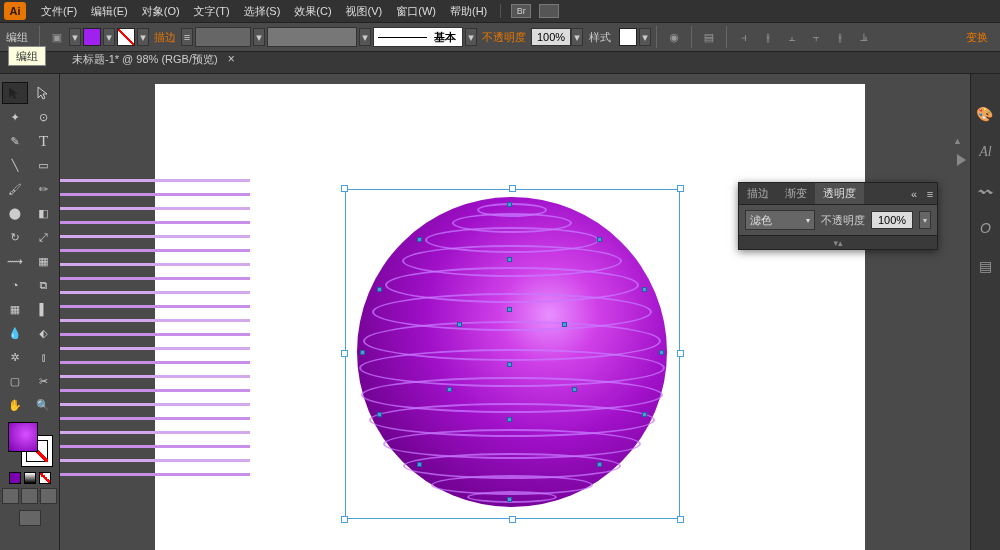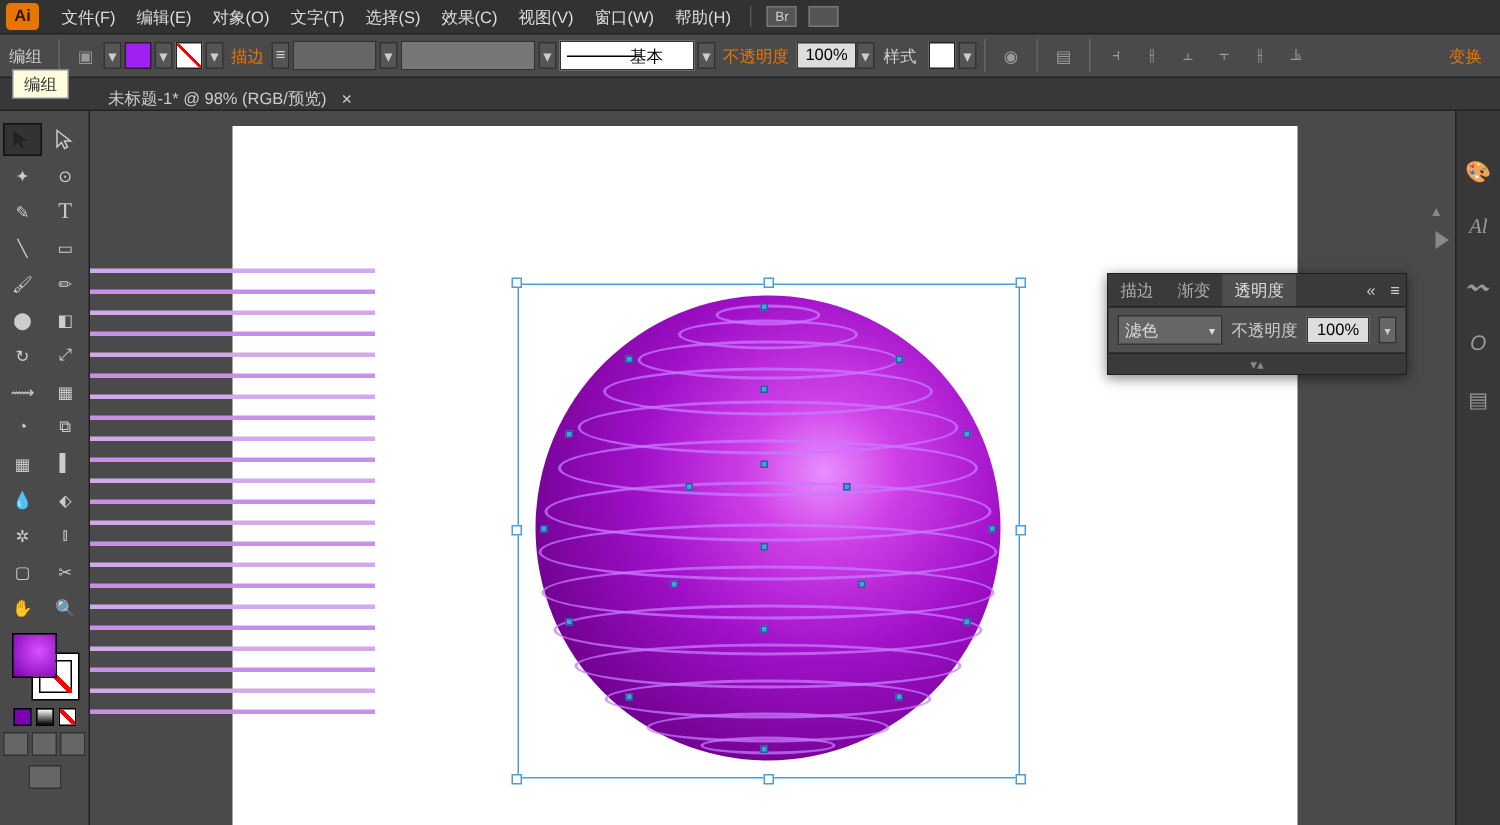--- a/index.html
+++ b/index.html
@@ -26,21 +26,21 @@
     .cb-drop.basic::before { content:""; position:absolute; left:4px; right:35px; top:50%; height:1px; background:#000;}
     .cb-opacity { width: 40px; height: 18px; background: #ddd; color: #000; display: flex; align-items: center; justify-content: center; border: 1px solid #333; }
     .cb-arrow { width: 12px; height: 18px; background: #555; border: 1px solid #333; display: flex; align-items: center; justify-content: center; }
     .cb-icon { width: 20px; height: 20px; margin: 0 2px; display: flex; align-items: center; justify-content: center; color: #999; border: 1px solid transparent; }
     .cb-divider { width: 1px; height: 22px; background: #666; margin: 0 5px; }
     .cb-swap { color: #e87500; margin-left: auto; margin-right: 6px; }
 
     
     .doctab-bar { height: 22px; background: #383838; display: flex; align-items: center; border-bottom: 1px solid #222; }
     .doctab-spacer { width: 60px; }
-    .doctab { padding: 0 12px; color: #ccc; display: flex; align-items: flex-end; height: 100%; }
+    .doctab { padding: 0 12px; color: #ccc; display: flex; align-items: flex-start; height: 100%; }
     .doctab-close { margin-left: 10px; font-size: 12px; }
 
     
     .main { display: flex; height: calc(550px - 22px - 30px - 22px); }
 
     
     .toolbox { width: 60px; background: #4a4a4a; border-right: 1px solid #222; padding: 4px 2px; }
     .tool-grid { display: grid; grid-template-columns: 1fr 1fr; gap: 2px; }
     .tool { width: 26px; height: 22px; display: flex; align-items: center; justify-content: center; color: #ccc; cursor: pointer; }
     .tool.sel { background: #333; border: 1px solid #111; }
@@ -122,21 +122,21 @@
   <div class="cb-arrow">▾</div>
   <div class="cb-swatch none"></div>
   <div class="cb-arrow">▾</div>
   <div class="cb-seg">描边</div>
   <div class="cb-arrow">≡</div>
   <div class="cb-drop"></div>
   <div class="cb-arrow">▾</div>
   <div class="cb-drop wide"></div>
   <div class="cb-arrow">▾</div>
   <div class="cb-drop basic">
-      <span style="position:absolute;right:20px;">基本</span>
+      <span style="position:absolute;right:6px;font-weight:bold;">基本</span>
     </div>
   <div class="cb-arrow">▾</div>
   <div class="cb-seg">不透明度</div>
   <div class="cb-opacity">100%</div>
   <div class="cb-arrow">▾</div>
   <div class="cb-label" style="margin-left:6px;font-family:Liberation Serif, serif;">样式</div>
   <div class="cb-swatch" style="background:#fff;"></div>
   <div class="cb-arrow">▾</div>
   <div class="cb-divider"></div>
   <div class="cb-icon">◉</div>

